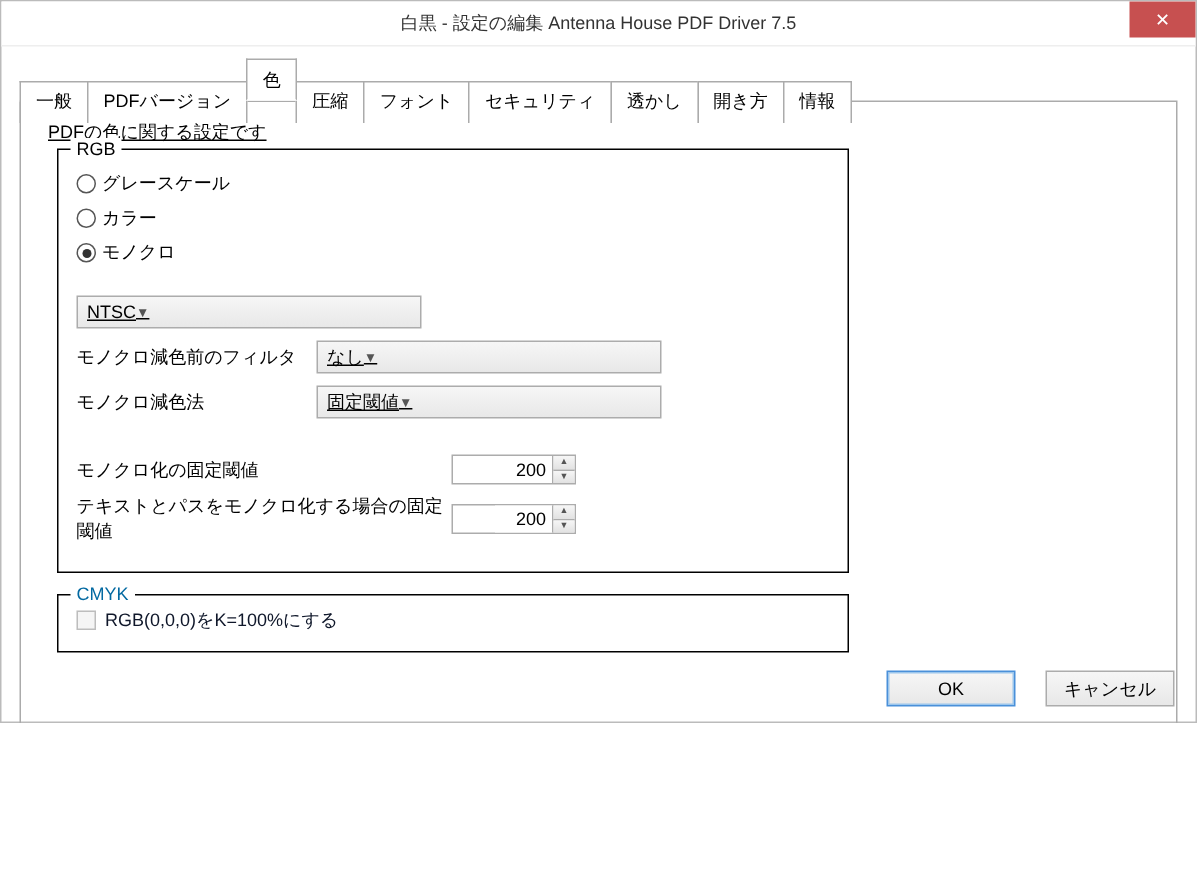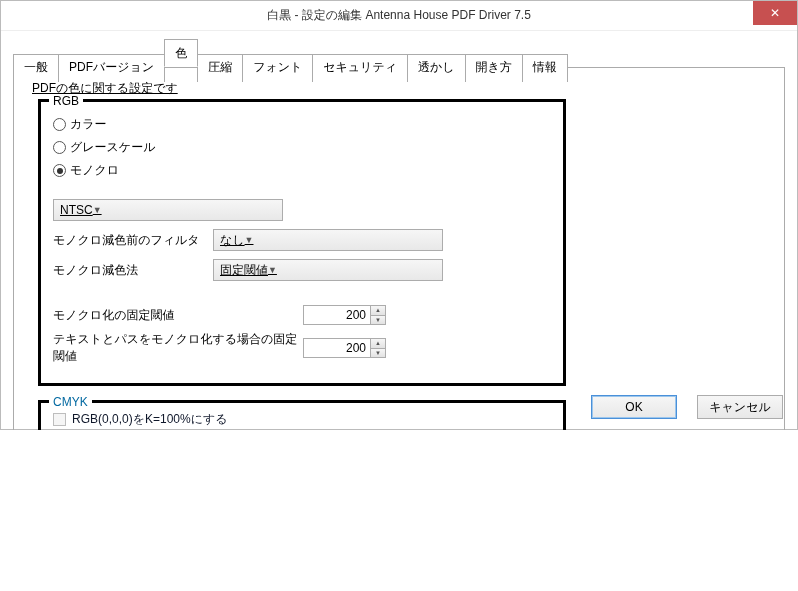--- a/index.html
+++ b/index.html
@@ -5,21 +5,21 @@
   * { box-sizing: border-box; }
   body {
     margin: 0;
     font-family: "Meiryo UI", "MS UI Gothic", sans-serif;
     font-size: 12px;
     background: #fff;
     color: #000;
   }
   .window {
     width: 798px;
-    height: 430px;
+    height: 482px;
     border: 1px solid #bbb;
     position: relative;
     background: #fff;
   }
   .titlebar {
     height: 30px;
     background: #fff;
     display: flex;
     align-items: center;
     justify-content: center;
@@ -77,21 +77,21 @@
     padding: 12px 18px;
     height: 478px;
     position: relative;
   }
   .intro {
     margin-bottom: 2px;
     font-size: 12px;
     text-decoration: underline;
   }
   .fieldset {
-    border: 3px solid #000000;
+    border: 1px solid #000000;
     padding: 8px 12px 12px 12px;
     margin-bottom: 14px;
     position: relative;
   }
   .fieldset .legend {
     position: absolute;
     top: -8px;
     left: 8px;
     background: #fff;
     padding: 0 4px;
@@ -239,25 +239,25 @@
     </div>
 
     <div class="tab-body">
       <div class="intro">PDFの色に関する設定です</div>
 
       <div class="fieldset" style="margin-left:6px; margin-right:200px;">
         <div class="legend">RGB</div>
 
         <div class="radio-row">
           <span class="radio"></span>
-          <span>カラー</span>
+          <span>グレースケール</span>
         </div>
         <div class="radio-row">
           <span class="radio"></span>
-          <span>グレースケール</span>
+          <span>カラー</span>
         </div>
         <div class="radio-row">
           <span class="radio checked"></span>
           <span>モノクロ</span>
         </div>
 
         <div style="height:6px"></div>
 
         <div class="form-row">
           <div class="select">

